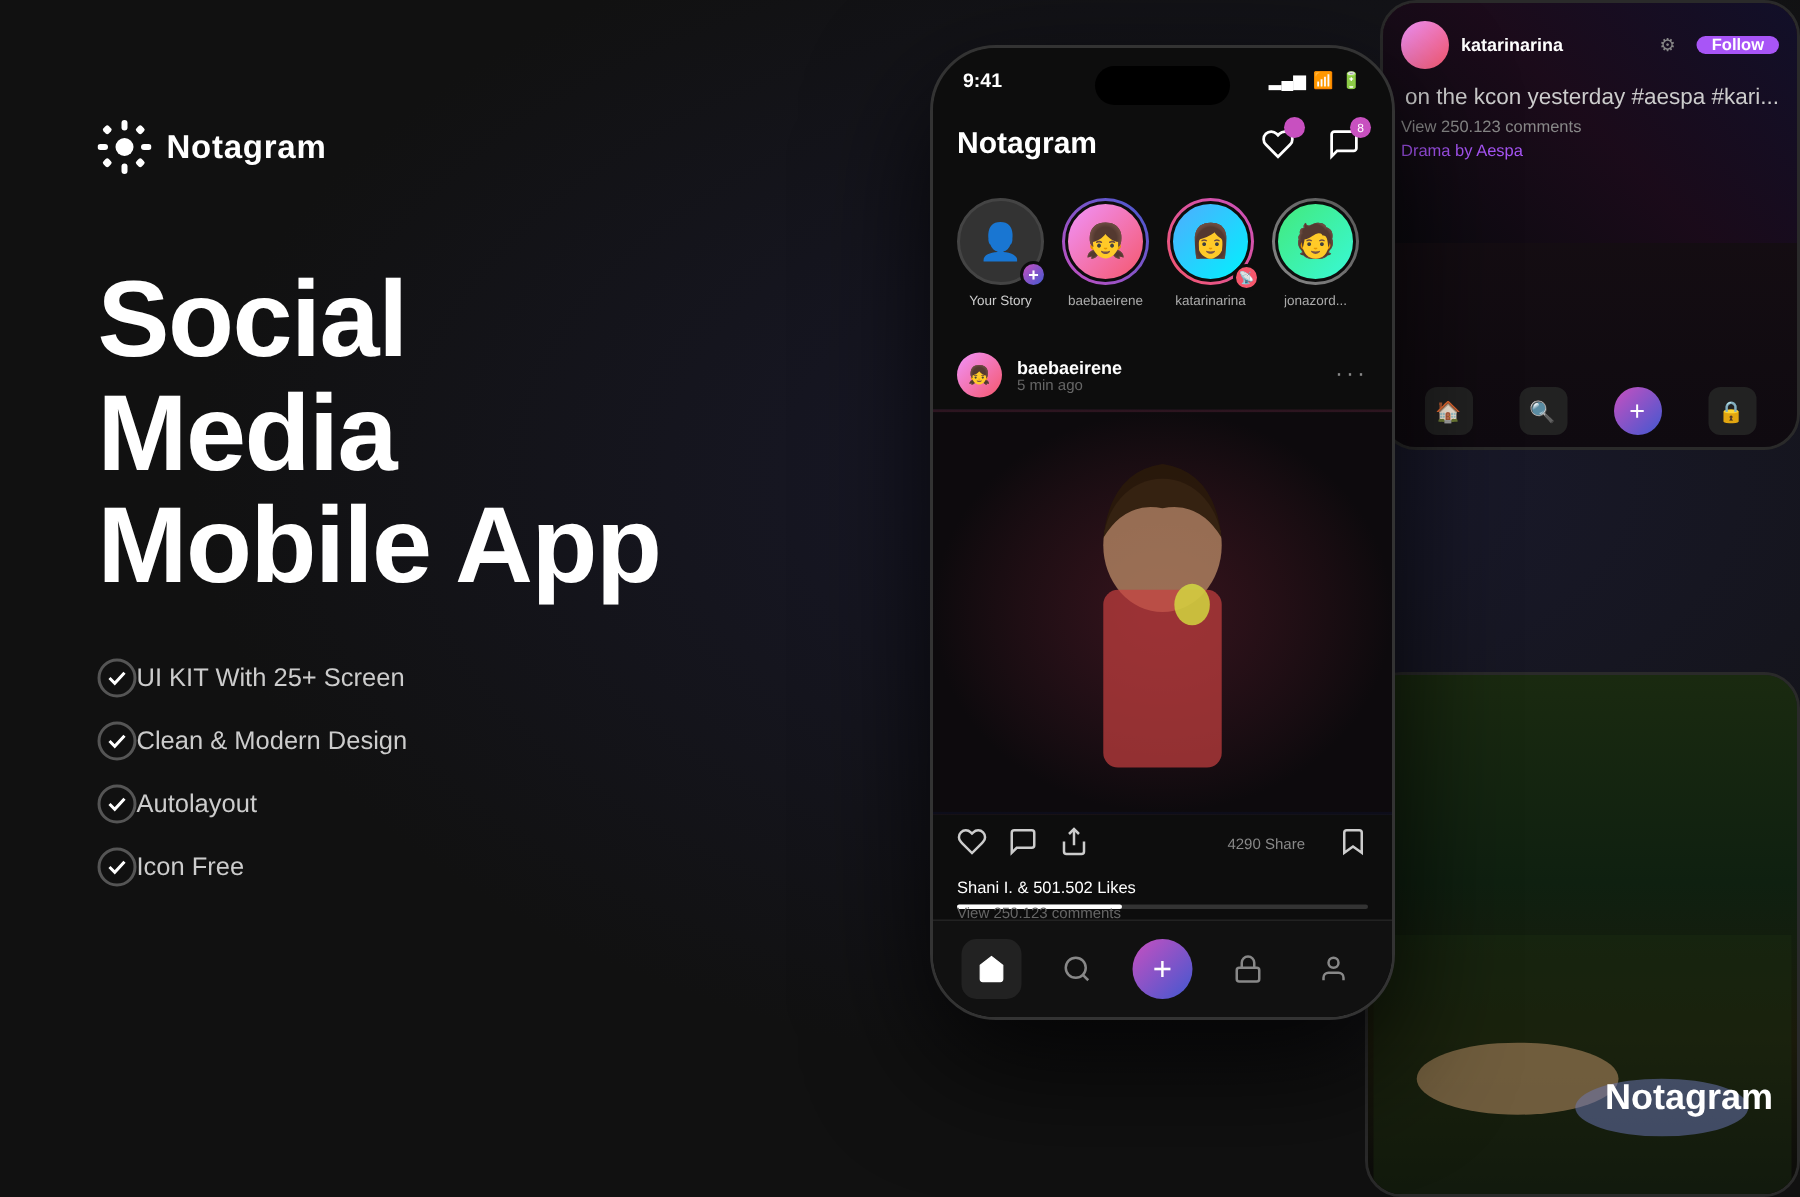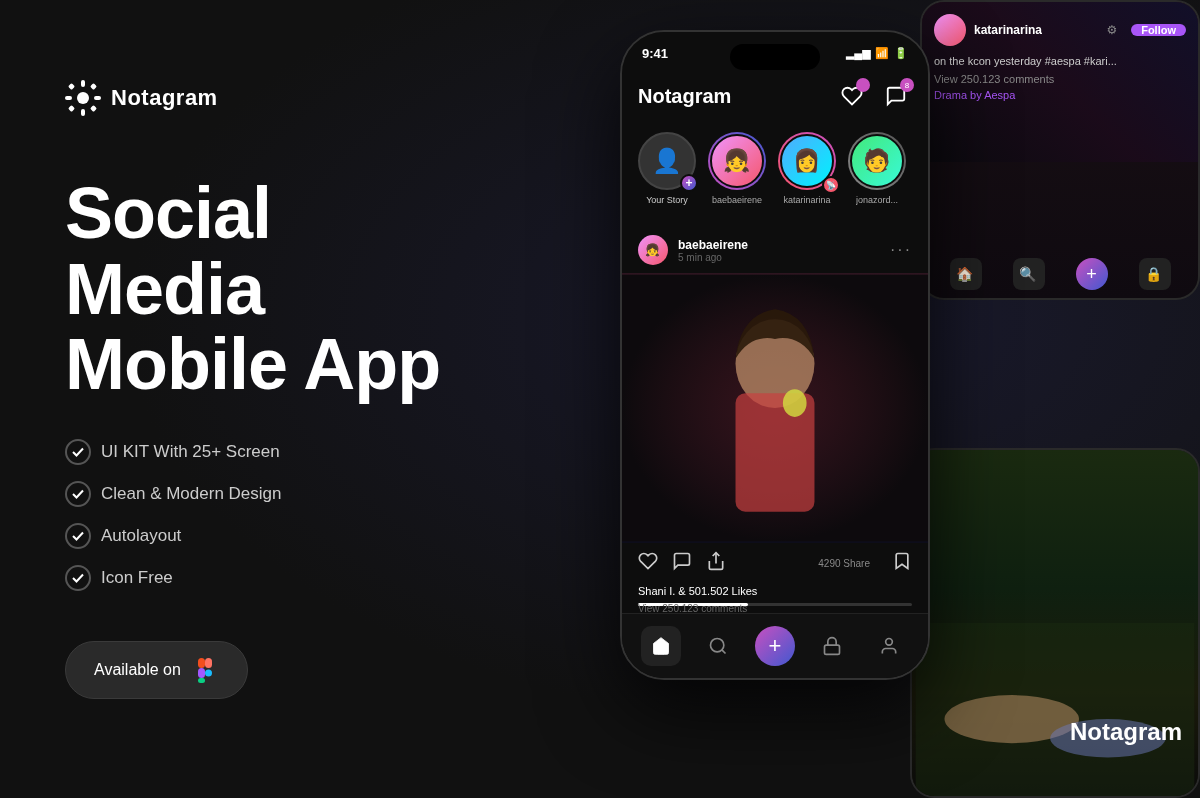--- a/index.html
+++ b/index.html
@@ -62,21 +62,21 @@
     .features-list {
       display: flex;
       flex-direction: column;
       gap: 16px;
       margin-bottom: 40px;
     }
 
     .feature-item {
       display: flex;
       align-items: center;
-      gap: 10px;
+      gap: 0;
     }
 
     .check-circle {
       width: 26px;
       height: 26px;
       border-radius: 50%;
       border: 2px solid #555;
       display: flex;
       align-items: center;
       justify-content: center;
@@ -499,23 +499,24 @@
       background: #a855f7;
       color: white;
       font-size: 11px;
       padding: 0 10px;
       border-radius: 6px;
       font-weight: 600;
     }
 
     .right-caption {
       color: #ccc;
-      font-size: 11px;
+      font-size: 15px;
       margin-top: 8px;
       line-height: 1.4;
+      text-align: right;
     }
 
     .right-comments {
       color: #888;
       font-size: 11px;
       margin-top: 4px;
     }
 
     .right-subtitle {
       color: #a855f7;
@@ -724,31 +725,20 @@
       <div class="check-circle">
         <svg viewBox="0 0 14 14" fill="none" stroke="white" stroke-width="2">
           <polyline points="2,7 5.5,10.5 12,3.5"></polyline>
         </svg>
       </div>
       <span class="feature-text">Icon Free</span>
     </div>
   </div>
 
   
-  <div class="available-btn">
-    <span>Available on</span>
-
-    <svg class="figma-icon" viewBox="0 0 28 28">
-      <rect x="7" y="2" width="7" height="10" rx="3.5" fill="#F24E1E"></rect>
-      <rect x="14" y="2" width="7" height="10" rx="3.5" fill="#FF7262"></rect>
-      <rect x="7" y="12" width="7" height="10" rx="3.5" fill="#A259FF"></rect>
-      <rect x="7" y="22" width="7" height="5" rx="2.5" fill="#0ACF83"></rect>
-      <circle cx="17.5" cy="17" r="3.5" fill="#1ABCFE"></circle>
-    </svg>
-  </div>
 </div>
 
 <div class="phones-area">
 
   <div class="phone-top-right">
     <div class="right-card-content">
 
       <div style="position:absolute;top:0;left:0;right:0;height:160px;background:linear-gradient(180deg,#2a1520 0%,#1a0f15 100%);overflow:hidden;">
 
         <div style="width:100%;height:100%;background:linear-gradient(45deg,#0a0a0f,#1a0a1a,#0f0f2a);opacity:0.9;"></div>

